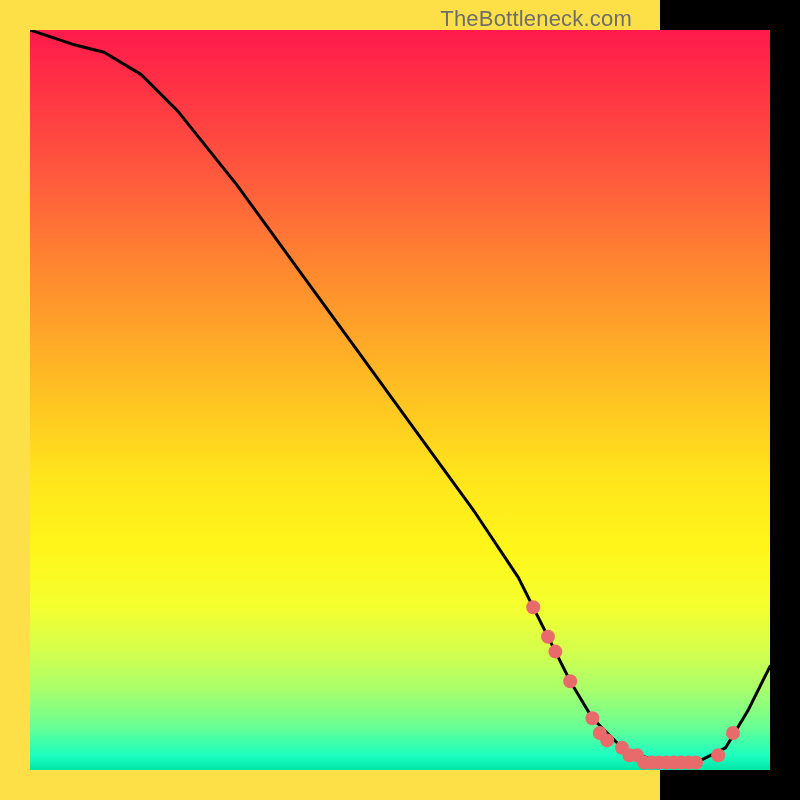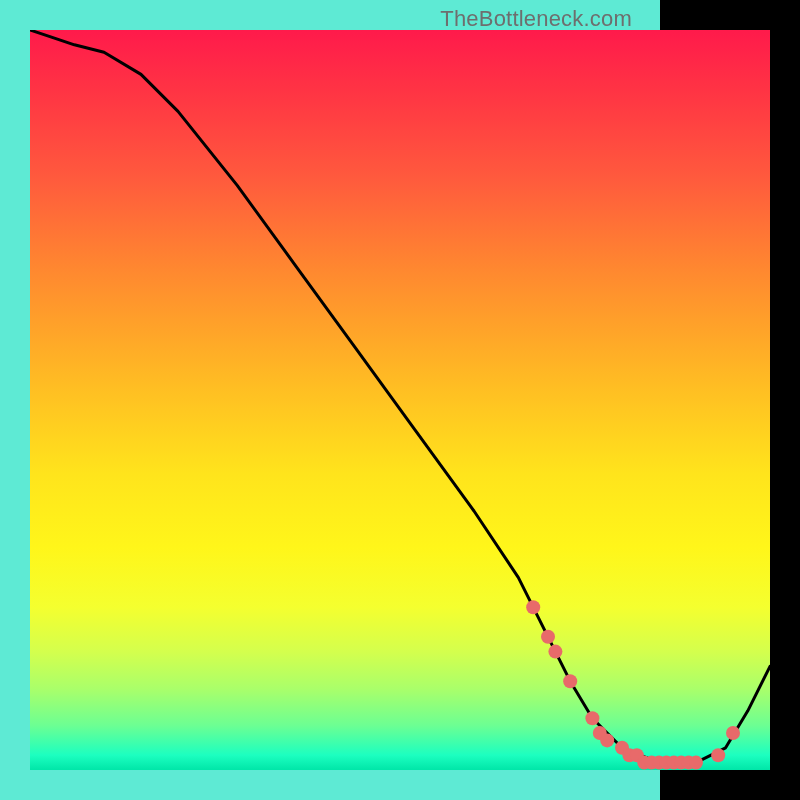--- a/index.html
+++ b/index.html
@@ -10,21 +10,21 @@
     background: #000;
     overflow: hidden;
     font-family: Arial, Helvetica, sans-serif;
   }
   .frame {
     position: absolute;
     top: 0;
     left: 0;
     width: 660px;
     height: 800px;
-    background: #5eead4;
+    background: #fde047;
   }
   .plot {
     position: absolute;
     top: 30px;
     left: 30px;
     width: 740px;
     height: 740px;
     
     background: linear-gradient(
       to bottom,

